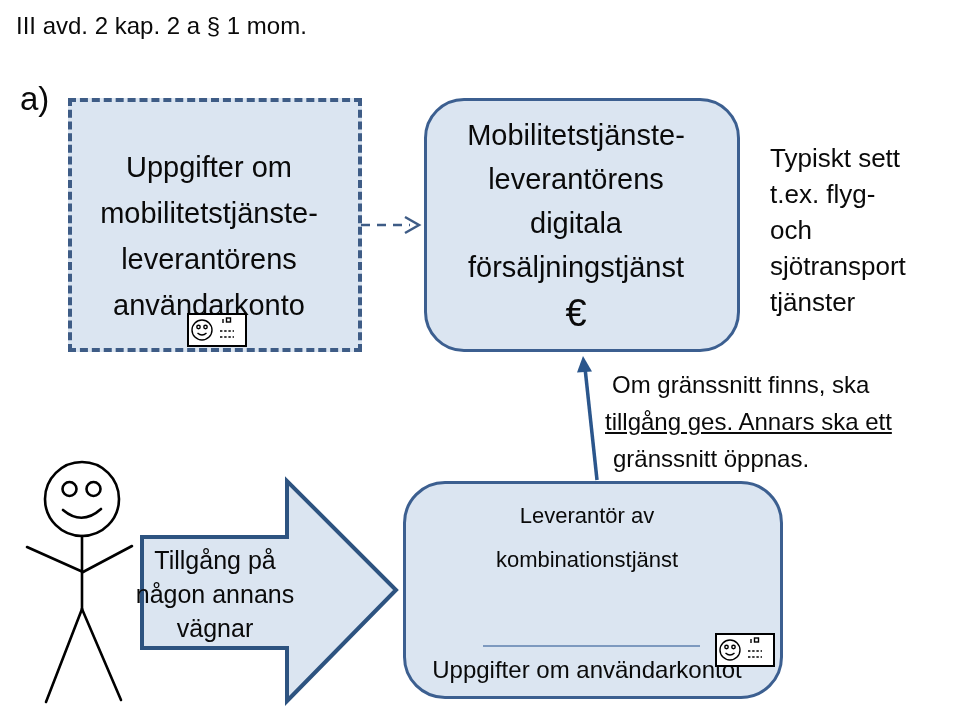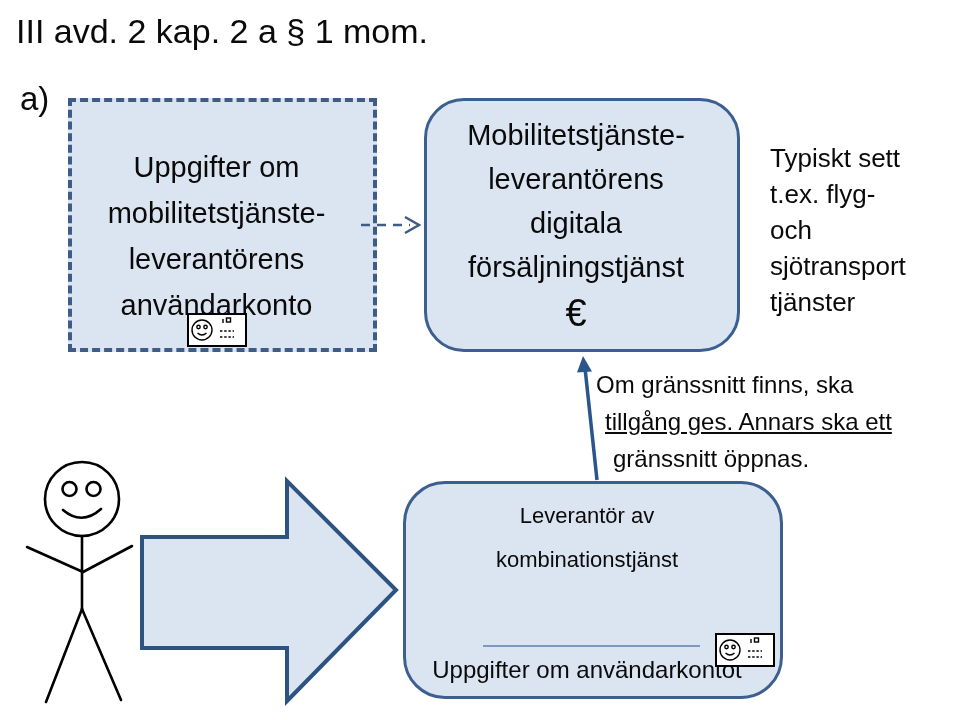--- a/index.html
+++ b/index.html
@@ -1,37 +1,37 @@
 <!DOCTYPE html>
 <html><head>
 <meta charset="utf-8">
 <style>
   html,body{margin:0;padding:0;background:#fff;}
   #slide{
     position:relative;width:960px;height:720px;background:#ffffff;overflow:hidden;
     font-family:"Liberation Sans","DejaVu Sans",sans-serif;color:#0a0a0a;
   }
   .abs{position:absolute;}
-  .title{left:16px;top:12px;font-size:34px;letter-spacing:0px;}
+  .title{left:16px;top:12px;font-size:24px;letter-spacing:0px;}
   .label-a{left:20px;top:80px;font-size:33px;}
 
   .box{position:absolute;background:#dbe5f1;}
-  .dashed-box{left:68px;top:98px;width:286px;height:246px;border:4px dashed #3e5c86;padding-left:15px;}
+  .dashed-box{left:68px;top:98px;width:286px;height:246px;border:4px dashed #3e5c86;}
   .upper-box{left:424px;top:98px;width:310px;height:248px;border:3px solid #3c5f90;border-radius:40px;}
   .lower-box{left:403px;top:481px;width:374px;height:212px;border:3px solid #3c5f90;border-radius:42px;}
 
   .lines{position:absolute;left:0;right:12px;text-align:center;}
   .dashed-box .lines{top:42px;font-size:29px;line-height:46px;}
   .upper-box .lines{top:12px;font-size:29px;line-height:44px;}
   .upper-box .euro{font-size:38px;line-height:48px;}
   .lower-box .lines{top:10px;font-size:22px;line-height:44px;}
 
   .side-note{left:770px;top:140px;width:186px;font-size:26px;line-height:36px;}
   .interface-note{left:596px;top:366px;width:345px;font-size:24px;line-height:37px;}
-  .interface-note .l1{margin-left:0;}
+  .interface-note .l1{margin-left:16px;}
   .interface-note .l2{margin-left:9px;text-decoration:underline;}
   .interface-note .l3{margin-left:17px;}
 
   .arrow-text{left:132px;top:543px;width:166px;text-align:center;font-size:25px;line-height:34px;}
   .footer-text{left:412px;top:656px;width:350px;text-align:center;font-size:24px;}
 
   svg.art{position:absolute;left:0;top:0;pointer-events:none;}
   .icon-card{position:absolute;width:60px;height:34px;}
 </style>
 </head>
@@ -106,20 +106,25 @@
     <div>sjötransport</div>
     <div>tjänster</div>
   </div>
 
   <div class="abs interface-note">
     <div class="l1">Om gränssnitt finns, ska</div>
     <div class="l2">tillgång ges. Annars ska ett</div>
     <div class="l3">gränssnitt öppnas.</div>
   </div>
 
+  <div class="abs arrow-text">
+    <div>Tillgång på</div>
+    <div>någon annans</div>
+    <div>vägnar</div>
+  </div>
 
   <div class="abs footer-text">Uppgifter om användarkontot</div>
 
   <svg class="icon-card" style="left:187px;top:313px;" viewBox="0 0 60 34">
     <rect x="1" y="1" width="58" height="32" fill="#ffffff" stroke="#000000" stroke-width="2"></rect>
     <g stroke="#000000" fill="none" stroke-width="1.4">
       <circle cx="15" cy="17" r="10"></circle>
       <circle cx="11.5" cy="14" r="1.7"></circle>
       <circle cx="18.5" cy="14" r="1.7"></circle>
       <path d="M10.5 20 Q15 24 19.5 20"></path>

